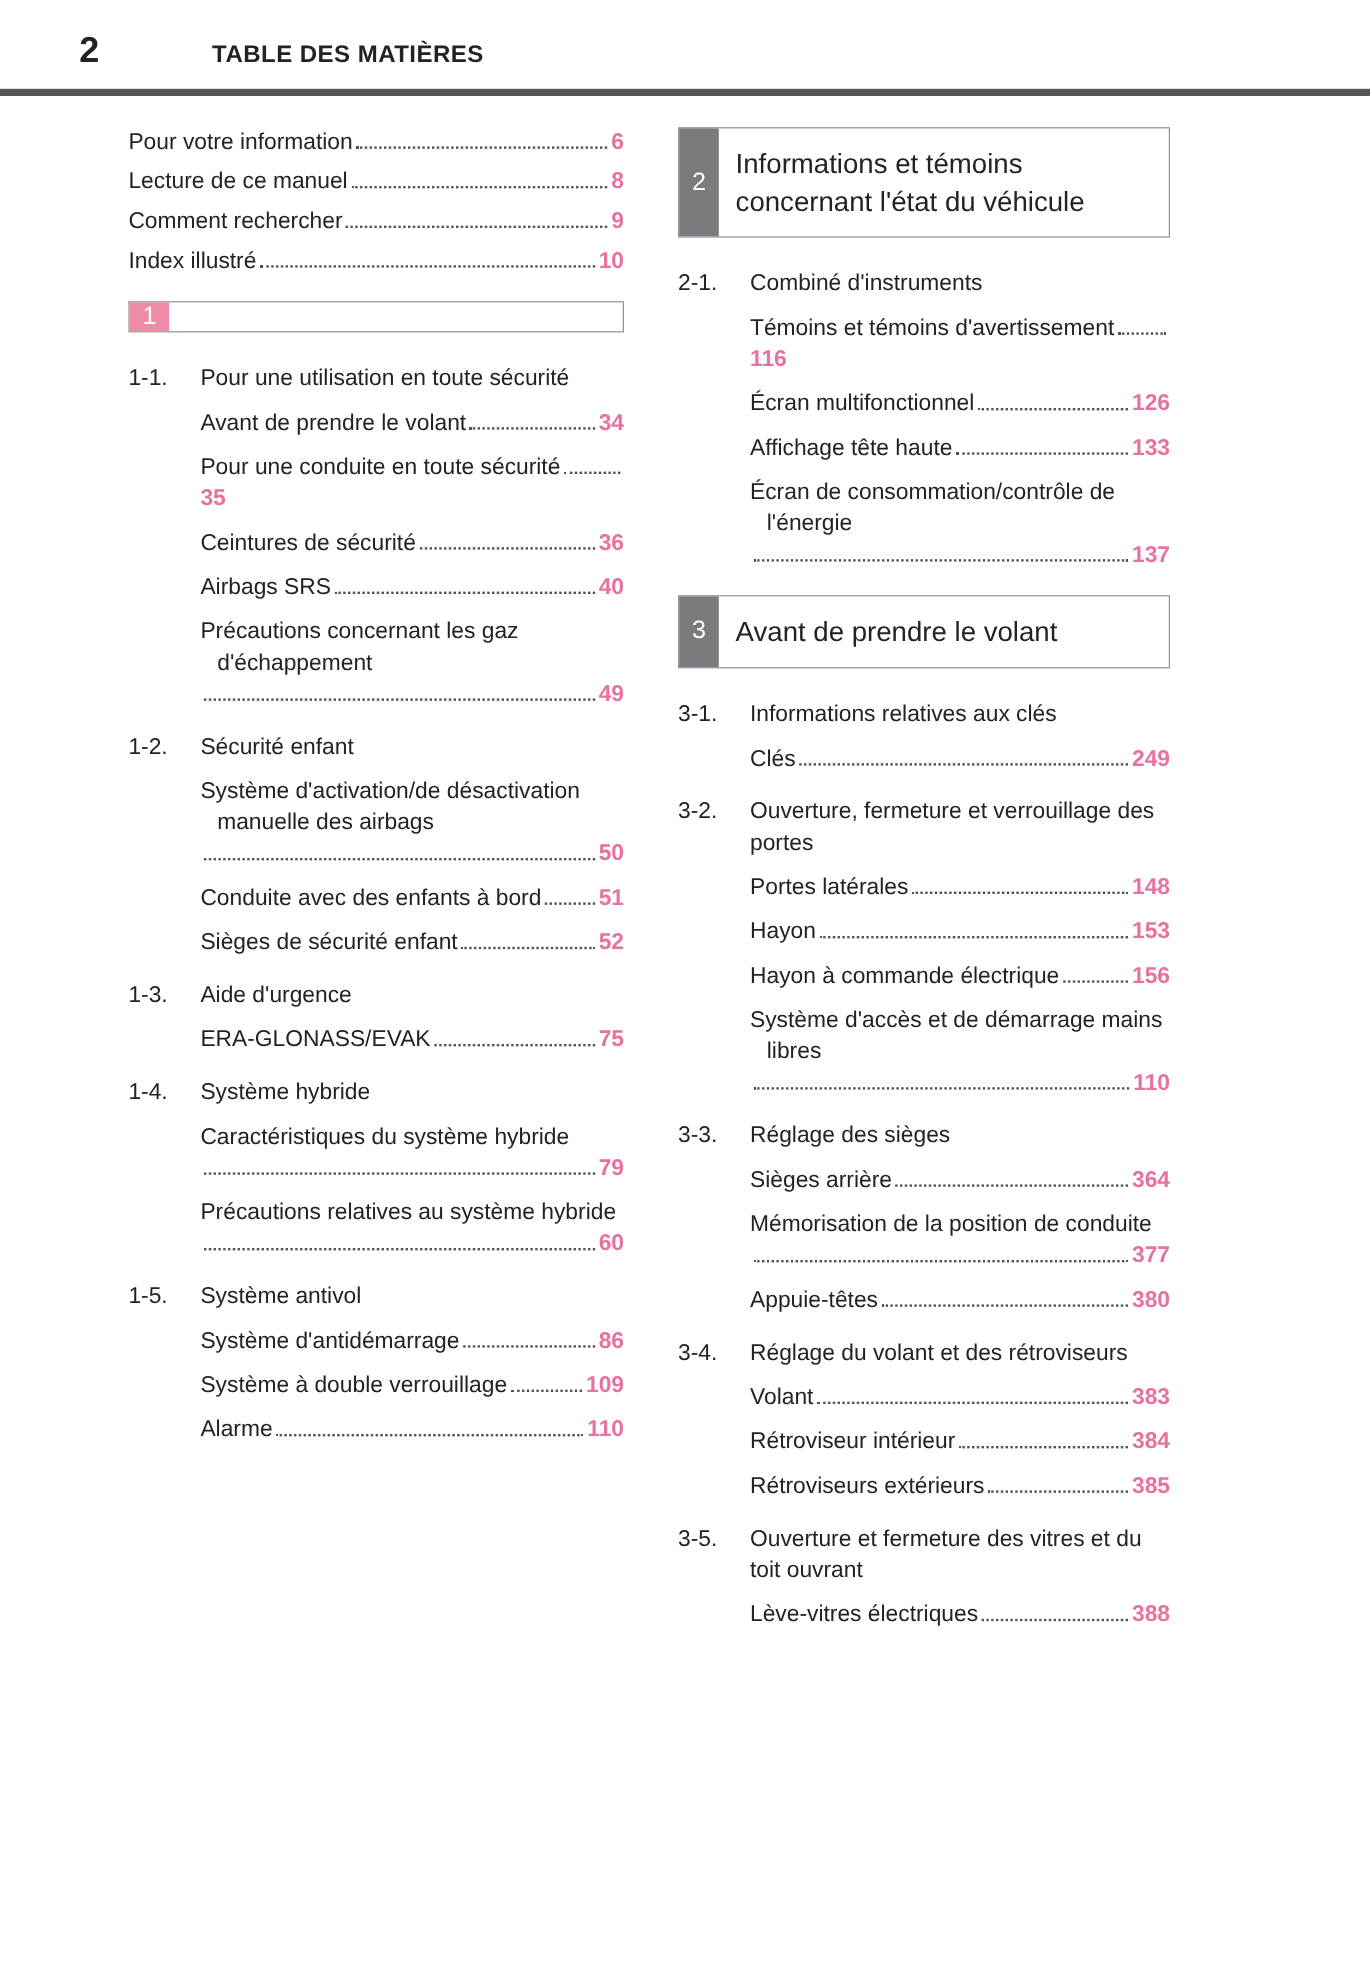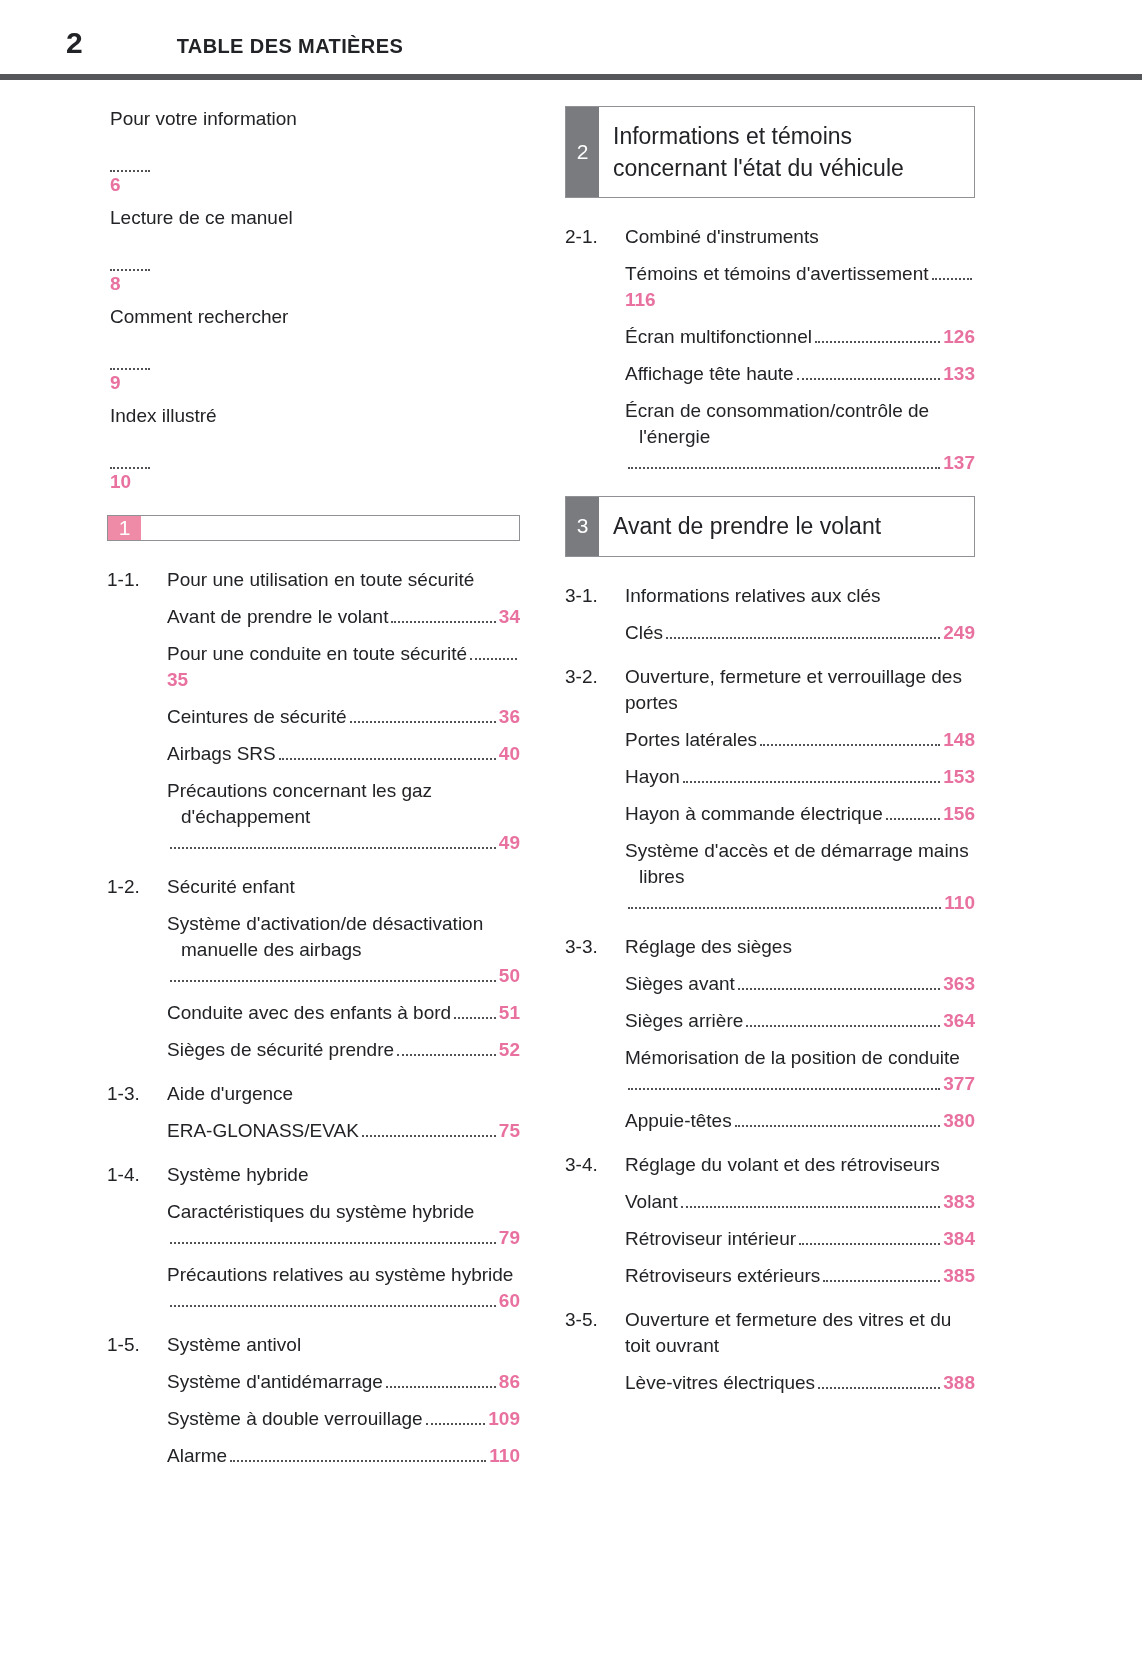--- a/index.html
+++ b/index.html
@@ -26,21 +26,21 @@
   .col{flex:0 0 413px;width:413px;}
   .col.left{margin-right:45px;}
   .col.right{flex:0 0 410px;width:410px;}
 
   
   .entry{display:flex;flex-wrap:wrap;align-items:baseline;font-size:19px;line-height:26px;margin-bottom:11px;}
   .elabel{padding-left:14px;text-indent:-14px;max-width:100%;}
   .front .elabel{padding-left:0;text-indent:0;}
   .dots{flex:1 1 40px;min-width:40px;height:0;border-bottom:2px dotted var(--dot_leader);margin:0 3px;}
   .epage{font-weight:700;color:var(--pink_number);}
-  .front .entry{margin-bottom:7px;flex-direction:column;}
+  .front .entry{margin-bottom:7px;}
   .front{margin-bottom:6px;}
 
   
   .secbox{display:flex;align-items:stretch;border:1px solid var(--box_border);margin:20px 0 26px 0;background:#fff;}
   .secbox.first{margin-top:0;}
   .sectab{flex:0 0 33px;display:flex;align-items:center;justify-content:center;font-size:21px;color:#ffffff;}
   .sectab.pink{background:var(--pink_tab);}
   .sectab.gray{background:var(--gray_tab);}
   .sectitle{flex:1;display:flex;align-items:center;padding:13px 8px 13px 14px;font-size:23px;line-height:1.4;}
 
@@ -137,21 +137,21 @@
             <span class="elabel">Système d'activation/de désactivation manuelle des airbags</span>
             <span class="dots"></span>
             <span class="epage">50</span>
           </div>
         <div class="entry">
             <span class="elabel">Conduite avec des enfants à bord</span>
             <span class="dots"></span>
             <span class="epage">51</span>
           </div>
         <div class="entry">
-            <span class="elabel">Sièges de sécurité prendre</span>
+            <span class="elabel">Sièges de sécurité enfant</span>
             <span class="dots"></span>
             <span class="epage">52</span>
           </div>
       </div>
     </div>
 
     <div class="group">
       <div class="ghead">
           <span class="gnum">1-3.</span>
           <span class="gtitle">Aide d'urgence</span>
@@ -298,25 +298,20 @@
       </div>
     </div>
 
     <div class="group">
       <div class="ghead">
           <span class="gnum">3-3.</span>
           <span class="gtitle">Réglage des sièges</span>
         </div>
       <div class="entries">
         <div class="entry">
-            <span class="elabel">Sièges avant</span>
-            <span class="dots"></span>
-            <span class="epage">363</span>
-          </div>
-        <div class="entry">
             <span class="elabel">Sièges arrière</span>
             <span class="dots"></span>
             <span class="epage">364</span>
           </div>
         <div class="entry">
             <span class="elabel">Mémorisation de la position de conduite</span>
             <span class="dots"></span>
             <span class="epage">377</span>
           </div>
         <div class="entry">

